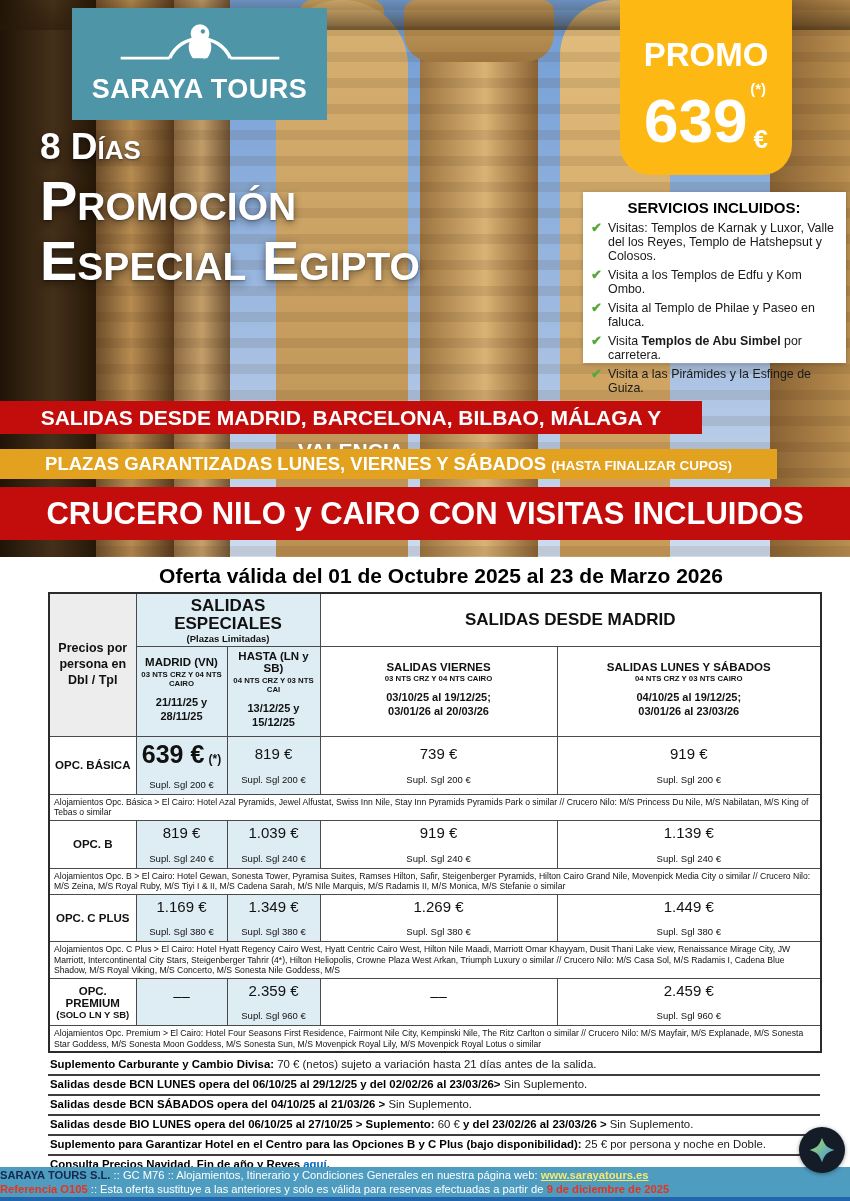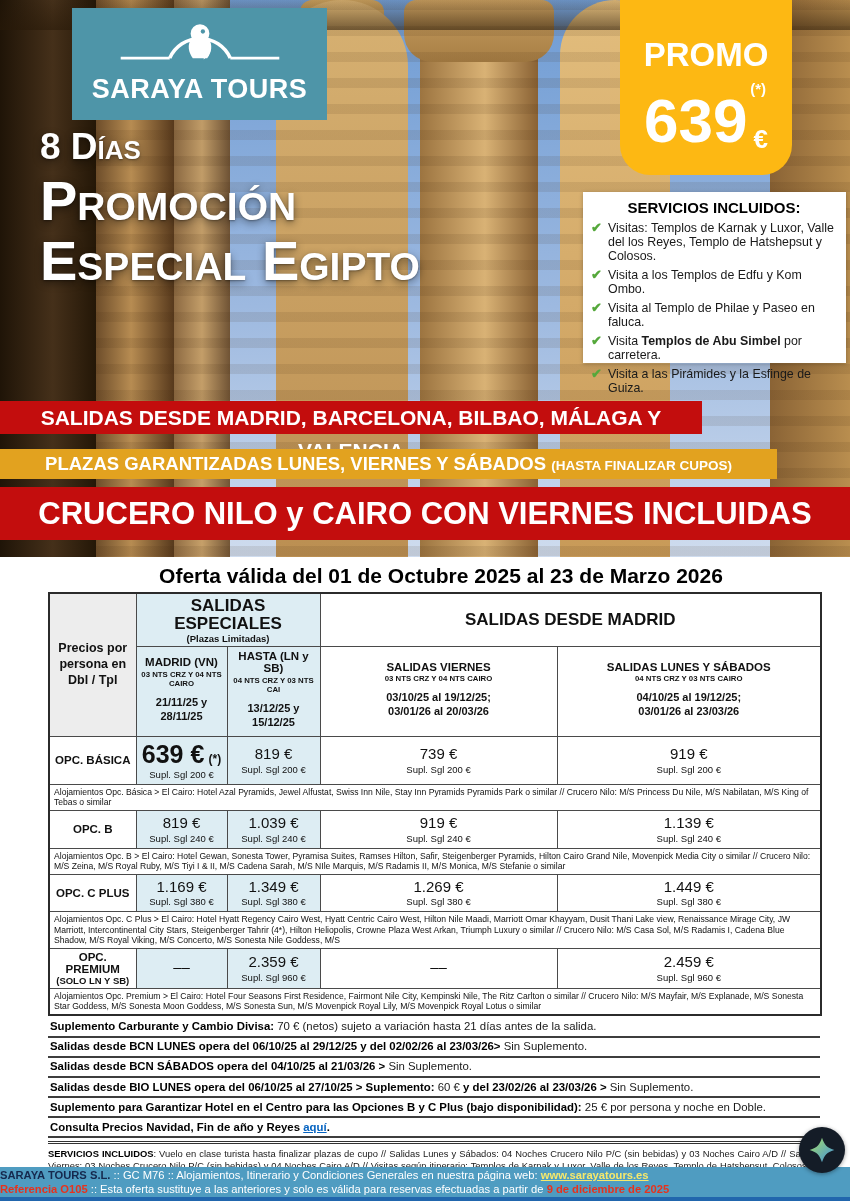--- a/index.html
+++ b/index.html
@@ -68,21 +68,21 @@
   td.colh{text-align:center;padding:3px 2px 6px 2px;}
   td.blue{background:#ddedf3;}
   .ct{font-size:11.5px;font-weight:bold;line-height:1.1;}
   .cn{font-size:7.8px;font-weight:bold;margin-top:1px;}
   .cds{margin-top:7px;}
   .cd{font-size:11px;font-weight:bold;line-height:1.3;}
   td.pc{text-align:center;padding:4px 2px;}
   .pr{font-size:15px;color:#111;line-height:1.05;}
   .pr .huge{font-size:25px;font-weight:bold;}
   .pr .mark{font-size:12px;font-weight:bold;}
-  .sup{font-size:9.5px;margin-top:2px;}
+  .sup{font-size:9.5px;margin-top:12px;}
   td.rl{text-align:center;font-weight:bold;font-size:11.5px;padding:2px;}
   .rl2{font-size:9.5px;font-weight:bold;}
   td.notec{font-size:8.6px;line-height:1.22;padding:2px 4px;border-bottom:2px solid #2b2b2b;text-align:left;}
 
   .supplements{margin-left:48px;width:772px;margin-top:2px;}
   .supline{font-size:11.4px;line-height:1.15;padding:2.5px 2px;border-bottom:2px solid #3d3d3d;color:#1a1a1a;}
   .supline strong{color:#000;}
   .supline a{color:#0563c1;font-weight:bold;text-decoration:underline;}
 
   .fineprint{margin-left:48px;width:772px;margin-top:3px;border-top:3px double #333;padding-top:4px;}
@@ -166,21 +166,21 @@
       <div class="svc">
         <span class="chk">✔</span>
         <span><span>Visita a las Pirámides y la Esfinge de Guiza.</span><b></b><span></span></span>
       </div>
     </div>
 
     <div class="banner banner-salidas">SALIDAS DESDE MADRID, BARCELONA, BILBAO, MÁLAGA Y VALENCIA</div>
     <div class="banner banner-plazas">
       <span>PLAZAS GARANTIZADAS LUNES, VIERNES Y SÁBADOS </span><span class="small">(HASTA FINALIZAR CUPOS)</span>
     </div>
-    <div class="banner banner-crucero">CRUCERO NILO y CAIRO CON VIERNES INCLUIDAS</div>
+    <div class="banner banner-crucero">CRUCERO NILO y CAIRO CON VISITAS INCLUIDOS</div>
   </div>
 
   <div class="offer-title">Oferta válida del 01 de Octubre 2025 al 23 de Marzo 2026</div>
 
   <table class="price">
     <colgroup>
         <col style="width:87px">
         <col style="width:91px">
         <col style="width:93px">
         <col style="width:237px">

